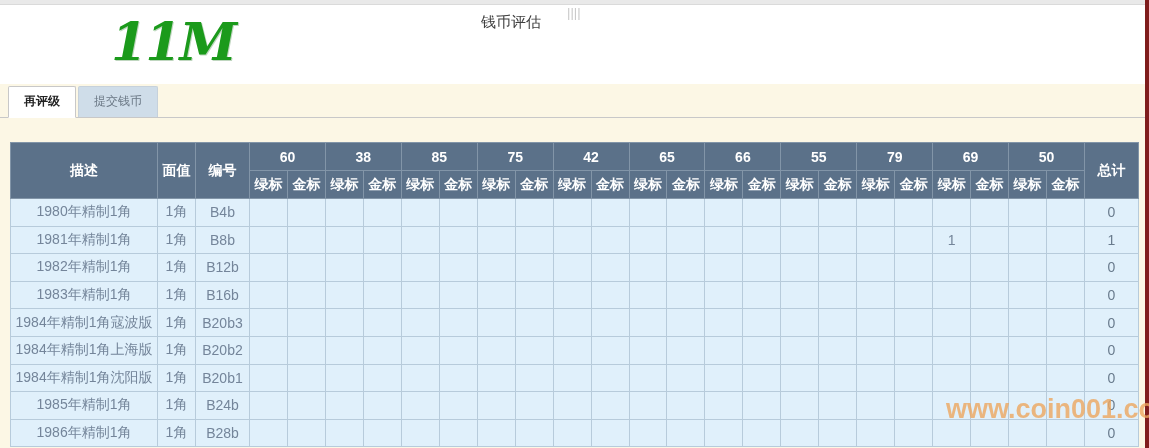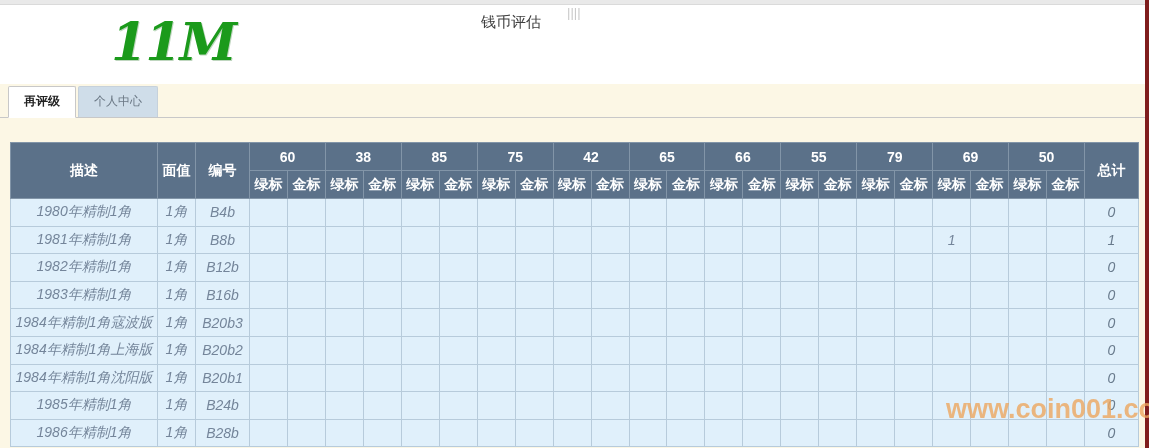--- a/index.html
+++ b/index.html
@@ -29,21 +29,21 @@
   .tab.inactive { background:#cfdde9; border:1px solid #c6d1db; border-bottom:none; color:#6b7885; margin-left:2px; }
 
   
   .content { padding:24px 10px 16px 10px; }
   table.grade-table { width:1129px; border-collapse:collapse; table-layout:fixed; }
   .grade-table th { background:#5b7189; color:#ffffff; font-weight:bold; font-size:14px;
     border:1px solid #8295a8; text-align:center; padding:0; }
   .grade-table thead tr { height:28px; }
   .grade-table td { background:#e0f0fb; border:1px solid #b7cbdb; font-size:14px; color:#74859a;
     text-align:center; padding:0 2px; overflow:hidden; white-space:nowrap; }
-  .grade-table tbody tr { height:27.6px;font-style:italic; }
+  .grade-table tbody tr { height:27.6px; }
   .grade-table td.total-cell { color:#697b8d; }
 
   
   .watermark { position:absolute; left:946px; top:394px; font-size:27px; font-weight:bold;
     letter-spacing:0px; color:rgba(236,166,95,0.8); pointer-events:none; white-space:nowrap; z-index:5; }
 </style>
 </head>
 <body>
 
 <div class="page">
@@ -57,21 +57,21 @@
       <span class="nav-sep">|</span>
       <span class="nav-sep">|</span>
       <span class="nav-sep">|</span>
       <span class="nav-sep">|</span>
     </div>
   </div>
 
   <div class="tab-area">
     <div class="tab-strip">
       <span class="tab active">再评级</span>
-      <span class="tab inactive">个人中心</span>
+      <span class="tab inactive">提交钱币</span>
     </div>
   </div>
 
   <div class="content">
     <table class="grade-table">
       <colgroup id="table-cols">
           <col style="width: 147px;">
           <col style="width: 38px;">
           <col style="width: 54px;">
           <col>

